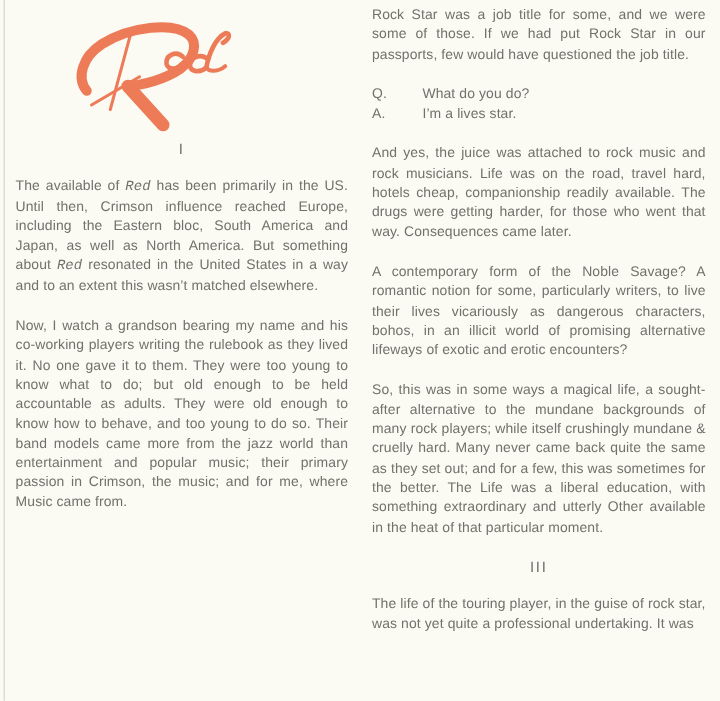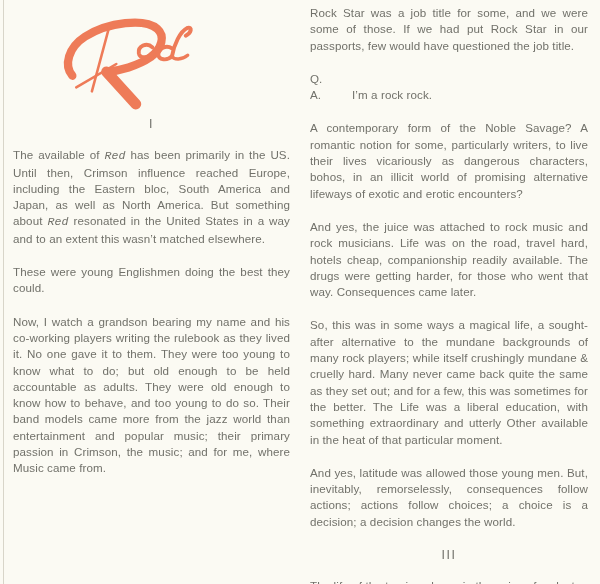--- a/index.html
+++ b/index.html
@@ -55,38 +55,37 @@
           <path stroke-width="4" d="M112 28 C 106 24, 98 28, 98 34 C 98 40, 107 41, 112 36"></path>
           <path stroke-width="4" d="M112 36 C 114 24, 120 11, 128 7 C 133 6, 132 12, 126 15"></path>
           <path stroke-width="3.5" d="M112 36 C 114 40, 122 40, 128 35"></path>
         </g>
       </svg>
     </div>
 
     <h2 class="numeral">I</h2>
     <p class="para"><span>The available of </span><em>Red</em><span> has been primarily in the US. Until then, Crimson influence reached Europe, including the Eastern bloc, South America and Japan, as well as North America. But something about </span><em>Red</em><span> resonated in the United States in a way and to an extent this wasn’t matched elsewhere.</span></p>
 
-    <p class="para">These were young Englishmen doing the best they could.</p>
     <p class="para">Now, I watch a grandson bearing my name and his co-working players writing the rulebook as they lived it. No one gave it to them. They were too young to know what to do; but old enough to be held accountable as adults. They were old enough to know how to behave, and too young to do so. Their band models came more from the jazz world than entertainment and popular music; their primary passion in Crimson, the music; and for me, where Music came from.</p>
   </section>
 
   <section class="col right">
     <p class="para">Rock Star was a job title for some, and we were some of those. If we had put Rock Star in our passports, few would have questioned the job title.</p>
 
     <div class="qa">
       <div class="qa-row">
         <span class="qa-label">Q.</span>
+        <span class="qa-text">What do you do?</span>
       </div>
       <div class="qa-row">
         <span class="qa-label">A.</span>
-        <span class="qa-text">I’m a rock rock.</span>
+        <span class="qa-text">I’m a lives star.</span>
       </div>
     </div>
 
+    <p class="para">And yes, the juice was attached to rock music and rock musicians. Life was on the road, travel hard, hotels cheap, companionship readily available. The drugs were getting harder, for those who went that way. Consequences came later.</p>
     <p class="para">A contemporary form of the Noble Savage? A romantic notion for some, particularly writers, to live their lives vicariously as dangerous characters, bohos, in an illicit world of promising alternative lifeways of exotic and erotic encounters?</p>
-    <p class="para">And yes, the juice was attached to rock music and rock musicians. Life was on the road, travel hard, hotels cheap, companionship readily available. The drugs were getting harder, for those who went that way. Consequences came later.</p>
     <p class="para">So, this was in some ways a magical life, a sought-after alternative to the mundane backgrounds of many rock players; while itself crushingly mundane &amp; cruelly hard. Many never came back quite the same as they set out; and for a few, this was sometimes for the better. The Life was a liberal education, with something extraordinary and utterly Other available in the heat of that particular moment.</p>
-    <p class="para">And yes, latitude was allowed those young men. But, inevitably, remorselessly, consequences follow actions; actions follow choices; a choice is a decision; a decision changes the world.</p>
 
     <h2 class="numeral">III</h2>
     <p class="para">The life of the touring player, in the guise of rock star, was not yet quite a professional undertaking. It was</p>
   </section>
 </div>
 
 </body></html>

